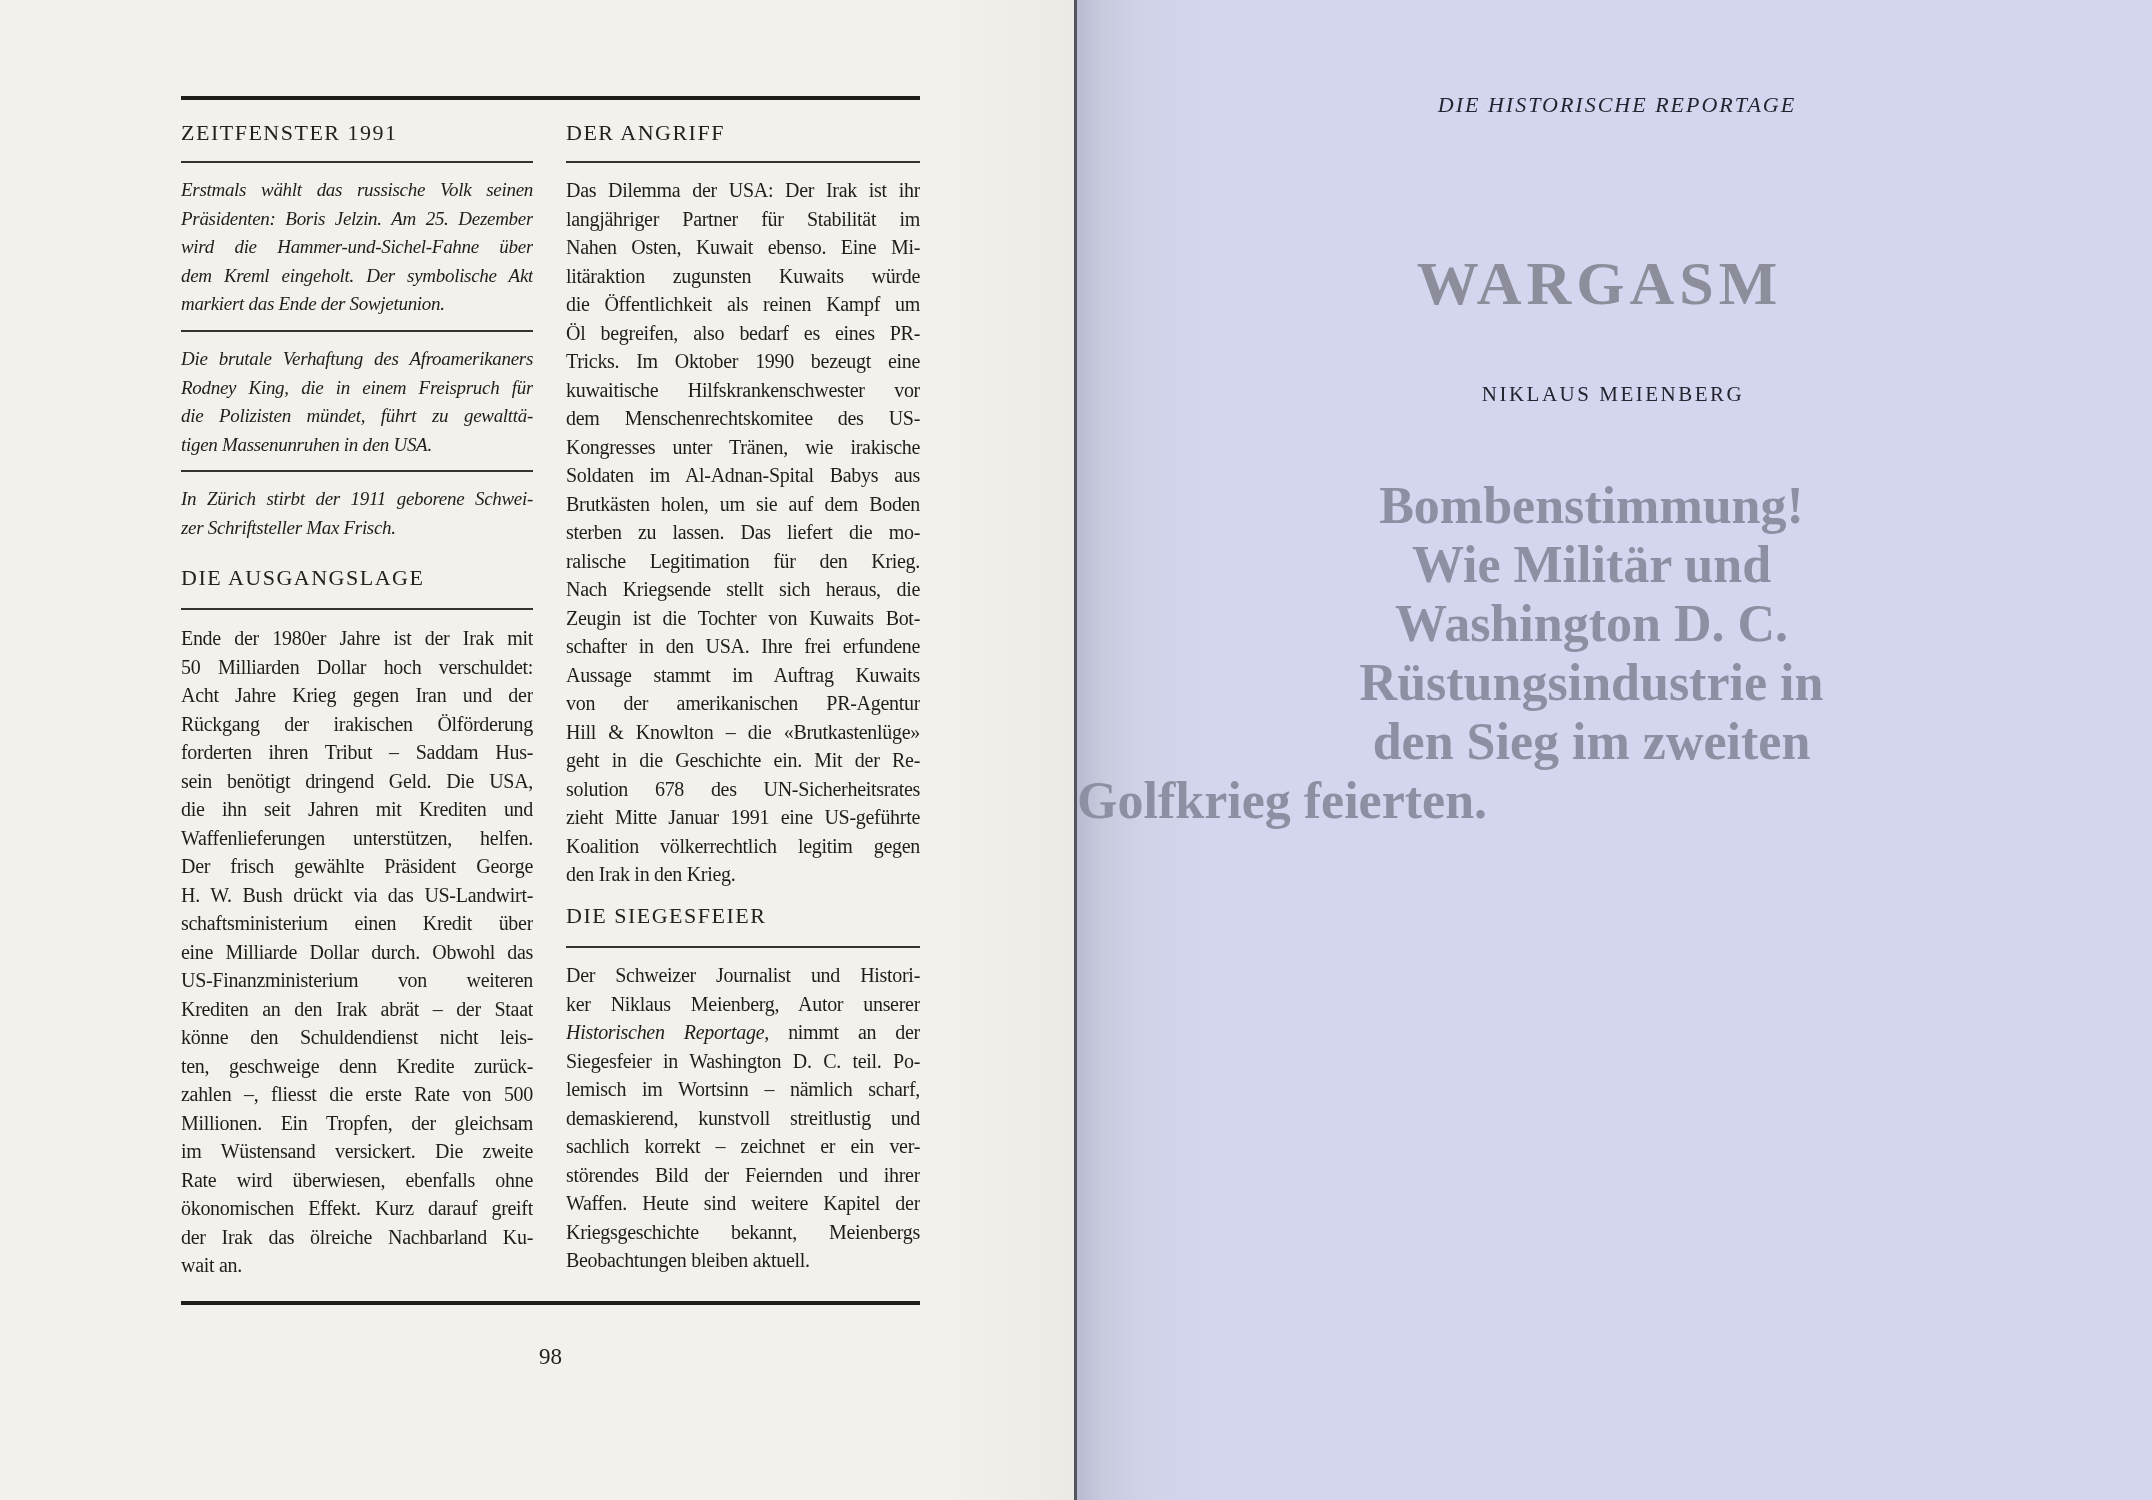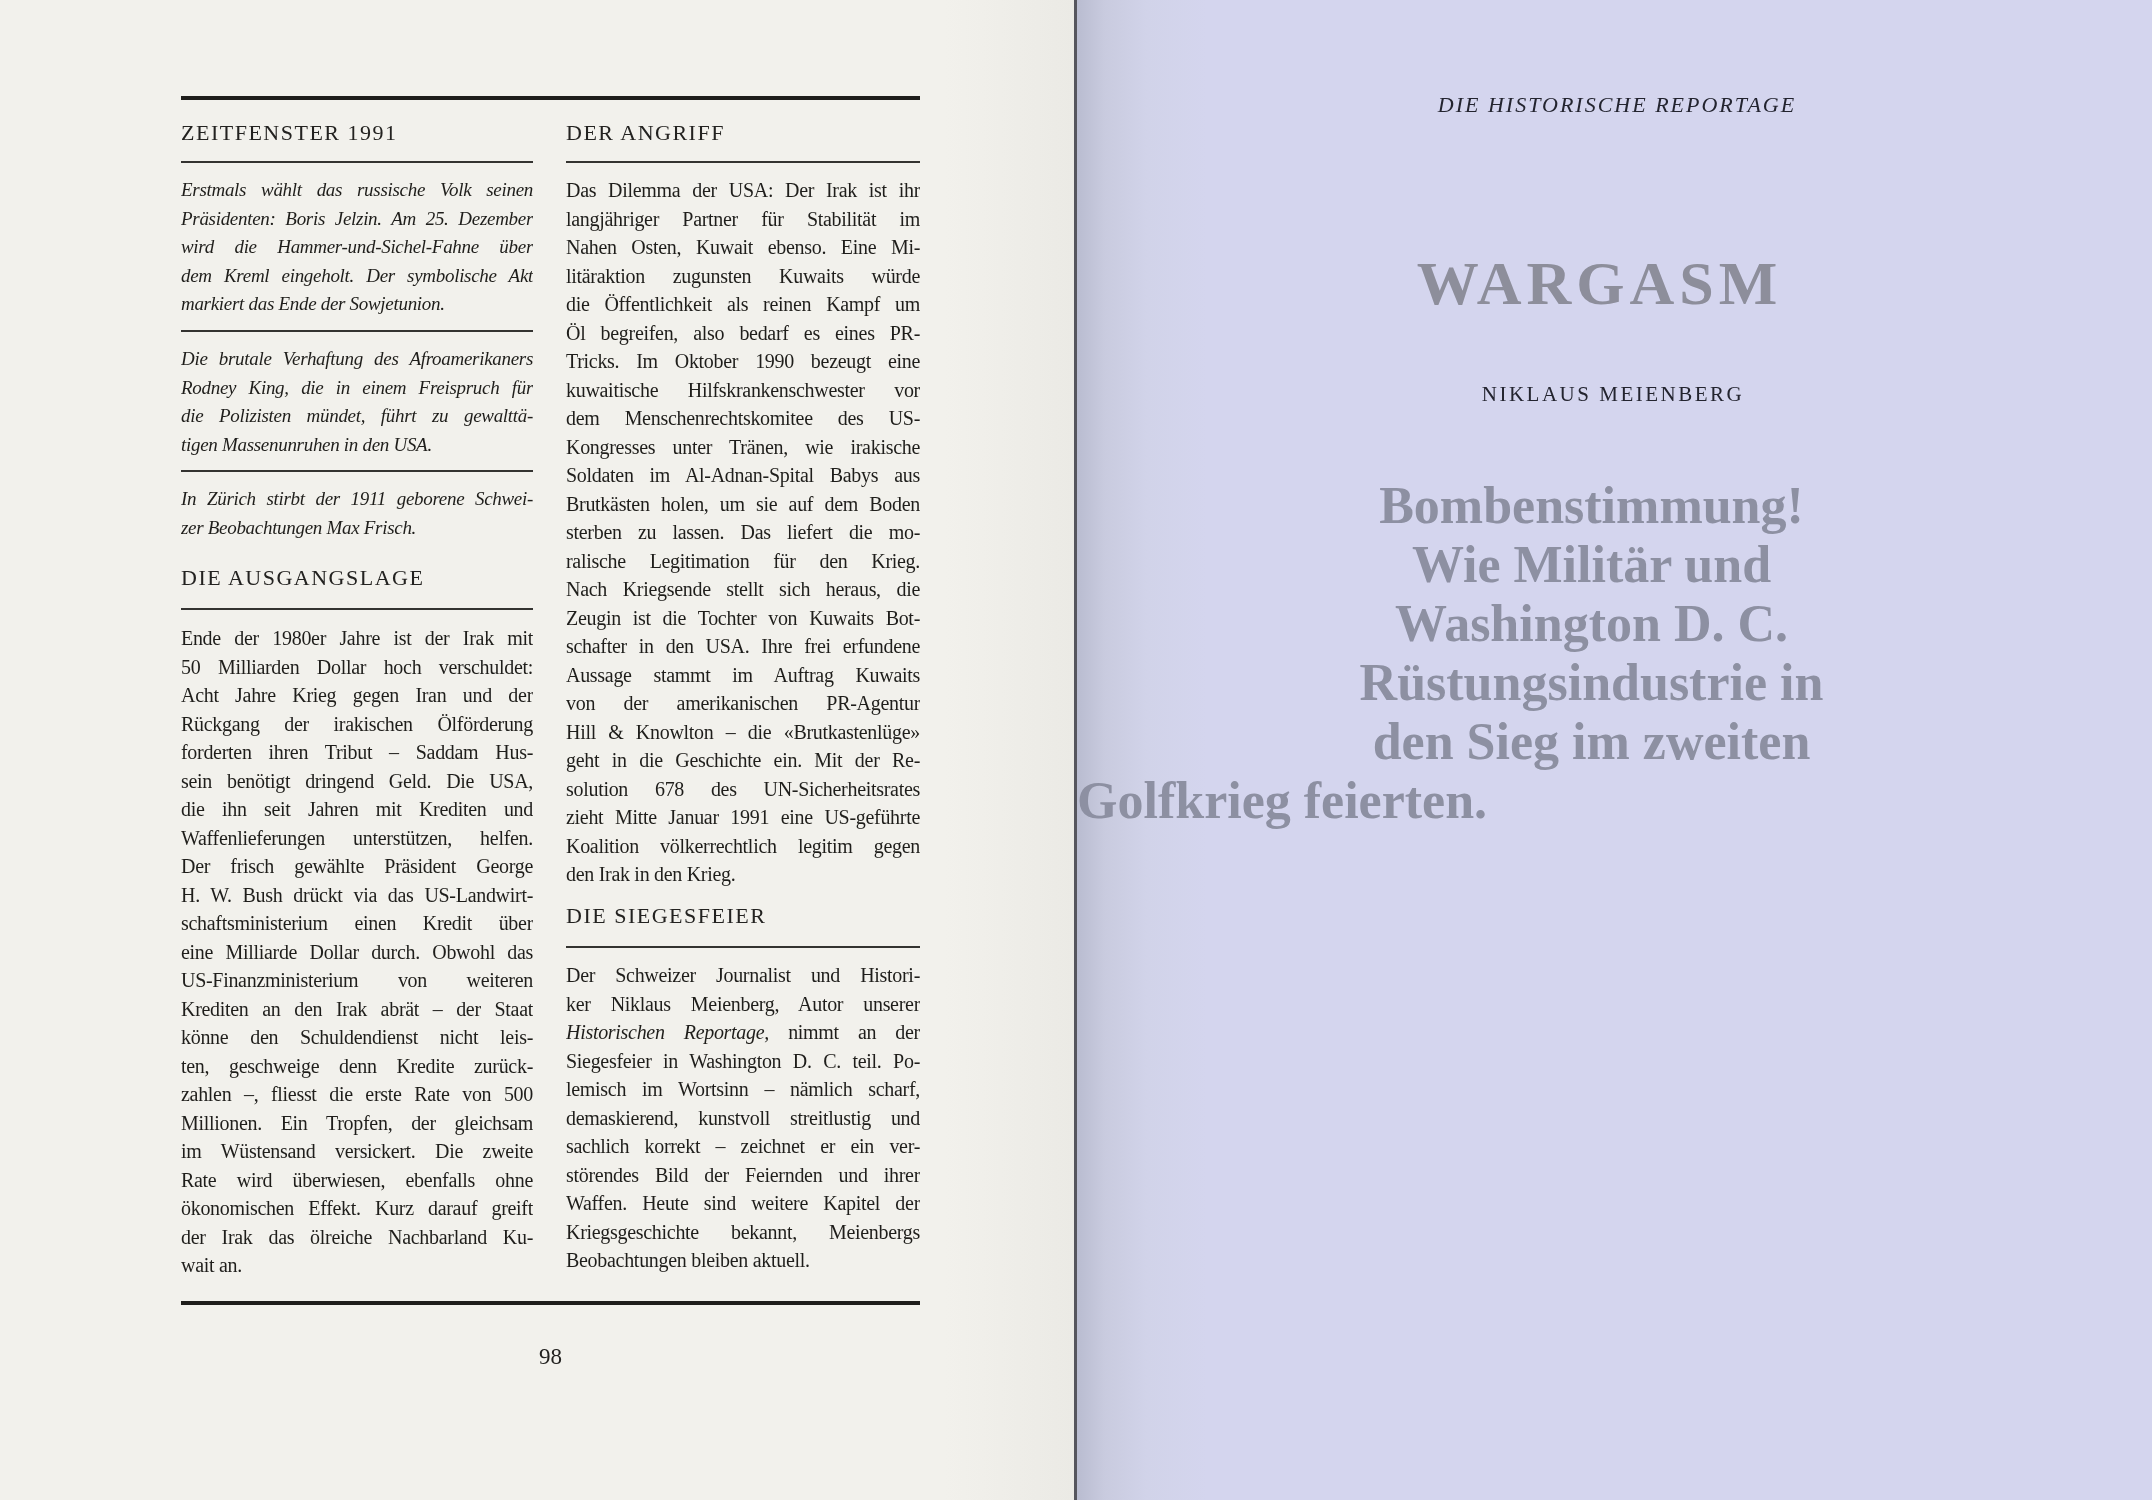--- a/index.html
+++ b/index.html
@@ -97,21 +97,21 @@
         <div class="blk lines italic-note" style="top:345px">
             <div class="ln">Die brutale Verhaftung des Afroamerikaners</div>
             <div class="ln">Rodney King, die in einem Freispruch für</div>
             <div class="ln">die Polizisten mündet, führt zu gewalttä-</div>
             <div class="ln">tigen Massenunruhen in den USA.</div>
           </div>
         <div class="rule-thin" style="top:470px"></div>
 
         <div class="blk lines italic-note" style="top:485px">
             <div class="ln">In Zürich stirbt der 1911 geborene Schwei-</div>
-            <div class="ln">zer Beobachtungen Max Frisch.</div>
+            <div class="ln">zer Schriftsteller Max Frisch.</div>
           </div>
 
         <div class="blk colhead" style="top:565px">DIE AUSGANGSLAGE</div>
         <div class="rule-thin" style="top:608px"></div>
 
         <div class="blk lines body-text" style="top:624px">
             <div class="ln">Ende der 1980er Jahre ist der Irak mit</div>
             <div class="ln">50 Milliarden Dollar hoch verschuldet:</div>
             <div class="ln">Acht Jahre Krieg gegen Iran und der</div>
             <div class="ln">Rückgang der irakischen Ölförderung</div>

